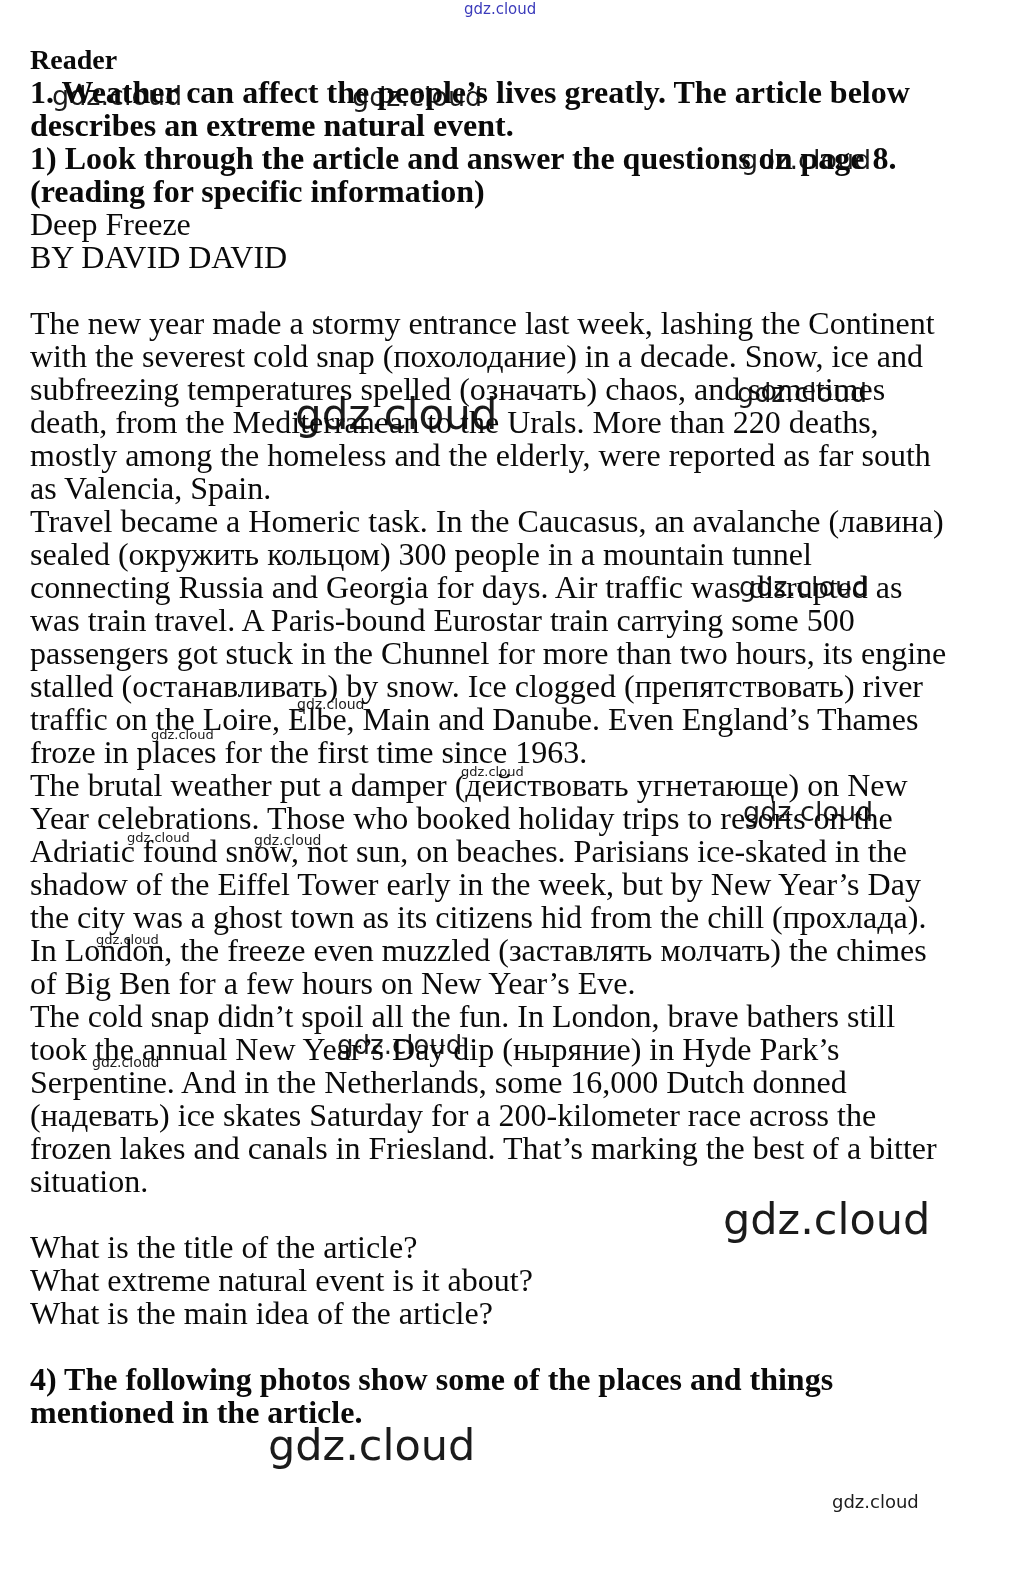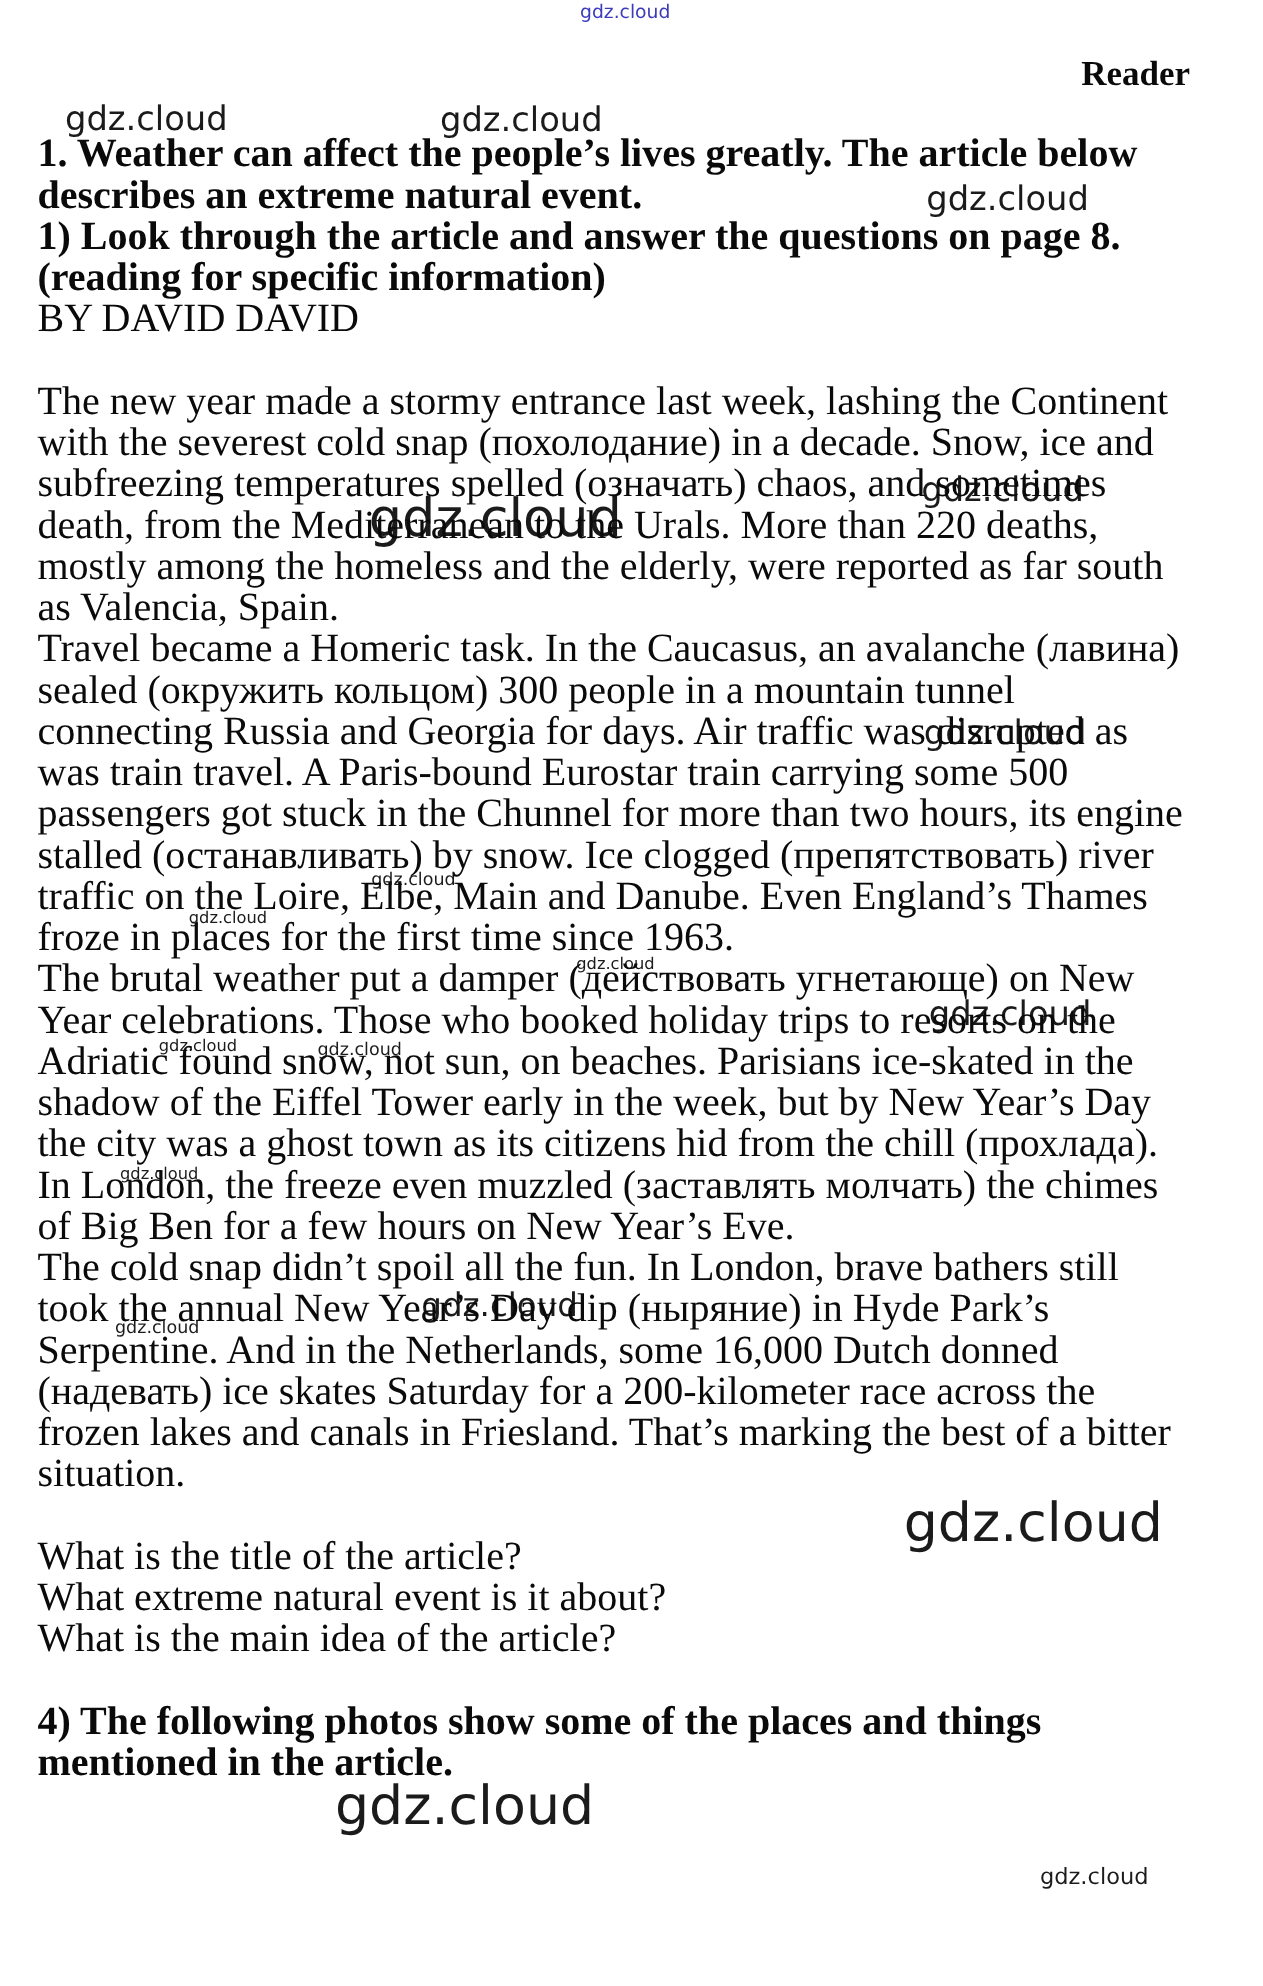--- a/index.html
+++ b/index.html
@@ -12,24 +12,23 @@
     font-family: "Liberation Serif", serif;
     color: #0a0a0a;
   }
   .page {
     position: absolute;
     left: 30px;
     top: 44px;
     width: 922px;
   }
   .title {
-    text-align: right;
+    text-align: left;
     font-size: 28px;
     font-weight: bold;
-    margin-bottom: 30px;
   }
   .para {
     font-size: 32px;
     line-height: 33px;
   }
   .bold { font-weight: bold; }
   .after-gap { margin-bottom: 33px; }
   .questions .para { margin-bottom: 0; }
   .wm {
     position: absolute;
@@ -63,20 +62,21 @@
 <span class="wm" style="left:268px; top:1420px; font-size:43px;">gdz.cloud</span>
 <span class="wm" style="left:832px; top:1491px; font-size:18px;">gdz.cloud</span>
 
 <div class="page">
 
   <h1 class="title">Reader</h1>
 
   <p class="para bold">1. Weather can affect the people’s lives greatly. The article below describes an extreme natural event.</p>
   <p class="para bold">1) Look through the article and answer the questions on page 8. (reading for specific information)</p>
 
+  <p class="para">Deep Freeze</p>
   <p class="para after-gap">BY DAVID DAVID</p>
 
   <p class="para">The new year made a stormy entrance last week, lashing the Continent with the severest cold snap (похолодание) in a decade. Snow, ice and subfreezing temperatures spelled (означать) chaos, and sometimes death, from the Mediterranean to the Urals. More than 220 deaths, mostly among the homeless and the elderly, were reported as far south as Valencia, Spain.</p>
   <p class="para">Travel became a Homeric task. In the Caucasus, an avalanche (лавина) sealed (окружить кольцом) 300 people in a mountain tunnel connecting Russia and Georgia for days. Air traffic was disrupted as was train travel. A Paris-bound Eurostar train carrying some 500 passengers got stuck in the Chunnel for more than two hours, its engine stalled (останавливать) by snow. Ice clogged (препятствовать) river traffic on the Loire, Elbe, Main and Danube. Even England’s Thames froze in places for the first time since 1963.</p>
   <p class="para">The brutal weather put a damper (действовать угнетающе) on New Year celebrations. Those who booked holiday trips to resorts on the Adriatic found snow, not sun, on beaches. Parisians ice-skated in the shadow of the Eiffel Tower early in the week, but by New Year’s Day the city was a ghost town as its citizens hid from the chill (прохлада). In London, the freeze even muzzled (заставлять молчать) the chimes of Big Ben for a few hours on New Year’s Eve.</p>
   <p class="para after-gap">The cold snap didn’t spoil all the fun. In London, brave bathers still took the annual New Year’s Day dip (ныряние) in Hyde Park’s Serpentine. And in the Netherlands, some 16,000 Dutch donned (надевать) ice skates Saturday for a 200-kilometer race across the frozen lakes and canals in Friesland. That’s marking the best of a bitter situation.</p>
 
   <div class="questions after-gap">
     <p class="para">What is the title of the article?</p>
     <p class="para">What extreme natural event is it about?</p>

